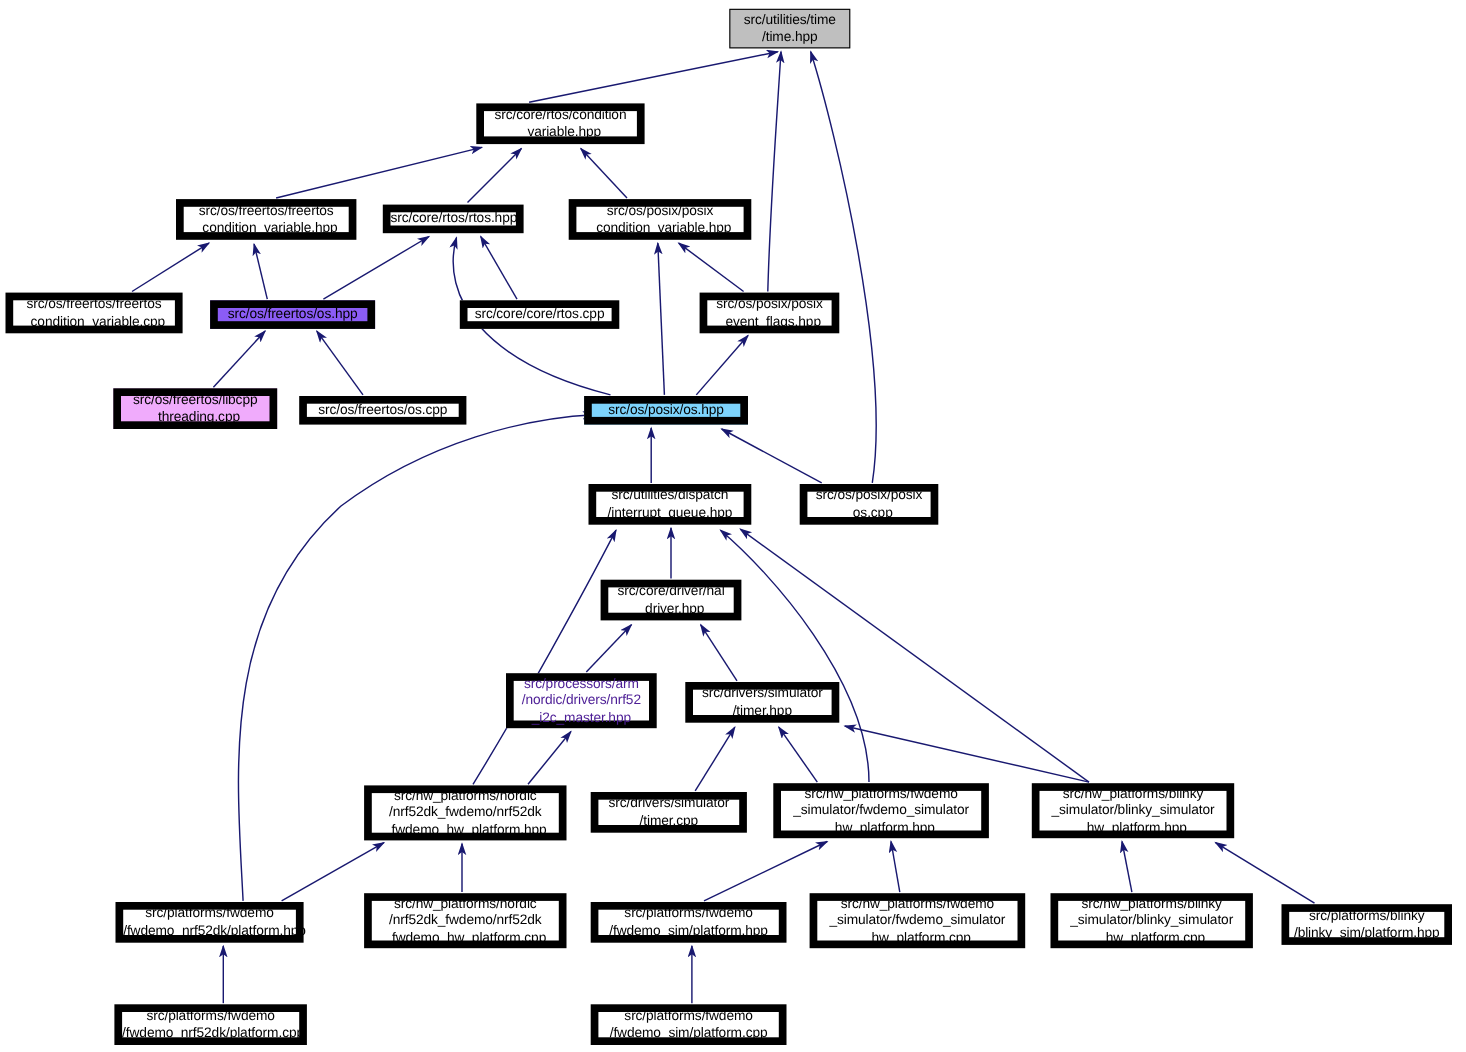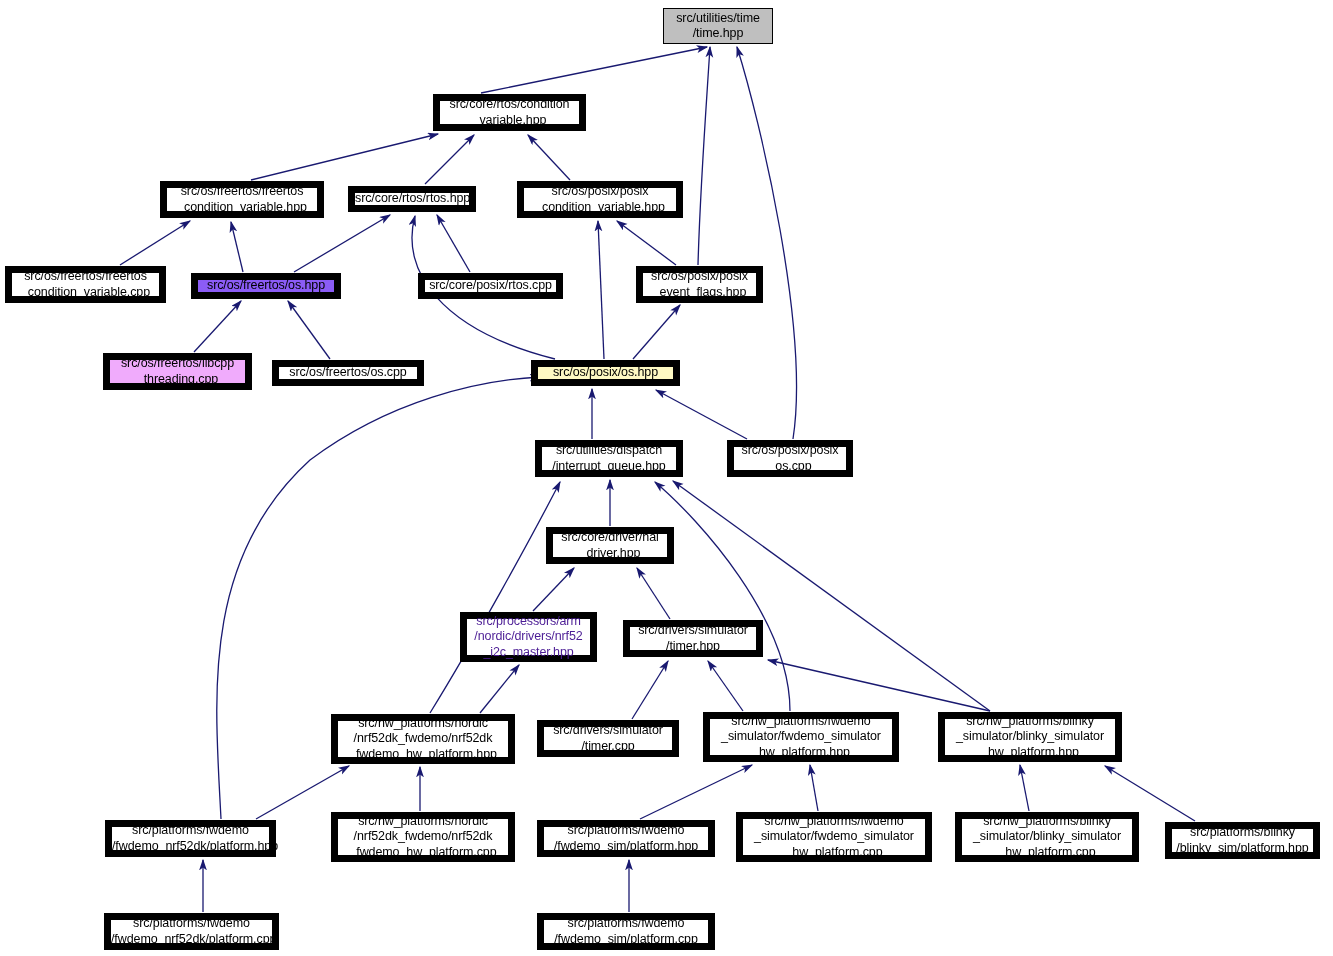--- a/index.html
+++ b/index.html
@@ -106,27 +106,27 @@
       <div class="node" style="left: 433px; top: 94px; width: 153px; height: 37px; background: rgb(255, 255, 255); border-color: rgb(0, 0, 0); color: rgb(0, 0, 0);"><span class="node-label">src/core/rtos/condition
 _variable.hpp</span></div>
       <div class="node" style="left: 160px; top: 181px; width: 164px; height: 37px; background: rgb(255, 255, 255); border-color: rgb(0, 0, 0); color: rgb(0, 0, 0);"><span class="node-label">src/os/freertos/freertos
 _condition_variable.hpp</span></div>
       <div class="node" style="left: 348px; top: 186px; width: 128px; height: 26px; background: rgb(255, 255, 255); border-color: rgb(0, 0, 0); color: rgb(0, 0, 0);"><span class="node-label">src/core/rtos/rtos.hpp</span></div>
       <div class="node" style="left: 517px; top: 181px; width: 166px; height: 37px; background: rgb(255, 255, 255); border-color: rgb(0, 0, 0); color: rgb(0, 0, 0);"><span class="node-label">src/os/posix/posix
 _condition_variable.hpp</span></div>
       <div class="node" style="left: 5px; top: 266px; width: 161px; height: 37px; background: rgb(255, 255, 255); border-color: rgb(0, 0, 0); color: rgb(0, 0, 0);"><span class="node-label">src/os/freertos/freertos
 _condition_variable.cpp</span></div>
       <div class="node" style="left: 191px; top: 273px; width: 150px; height: 26px; background: #8b5cf6; border-color: rgb(0, 0, 0); color: rgb(0, 0, 0);"><span class="node-label">src/os/freertos/os.hpp</span></div>
-      <div class="node" style="left: 418px; top: 273px; width: 145px; height: 26px; background: rgb(255, 255, 255); border-color: rgb(0, 0, 0); color: rgb(0, 0, 0);"><span class="node-label">src/core/posix/rtos.cpp</span></div>
+      <div class="node" style="left: 418px; top: 273px; width: 145px; height: 26px; background: rgb(255, 255, 255); border-color: rgb(0, 0, 0); color: rgb(0, 0, 0);"><span class="node-label">src/core/core/rtos.cpp</span></div>
       <div class="node" style="left: 636px; top: 266px; width: 127px; height: 37px; background: rgb(255, 255, 255); border-color: rgb(0, 0, 0); color: rgb(0, 0, 0);"><span class="node-label">src/os/posix/posix
 _event_flags.hpp</span></div>
       <div class="node" style="left: 103px; top: 353px; width: 149px; height: 37px; background: #f0abfc; border-color: rgb(0, 0, 0); color: rgb(0, 0, 0);"><span class="node-label">src/os/freertos/libcpp
 _threading.cpp</span></div>
       <div class="node" style="left: 272px; top: 360px; width: 152px; height: 26px; background: rgb(255, 255, 255); border-color: rgb(0, 0, 0); color: rgb(0, 0, 0);"><span class="node-label">src/os/freertos/os.cpp</span></div>
-      <div class="node" style="left: 531px; top: 360px; width: 149px; height: 26px; background: #fef9c3; border-color: rgb(0, 0, 0); color: rgb(0, 0, 0);"><span class="node-label">src/os/posix/os.hpp</span></div>
+      <div class="node" style="left: 531px; top: 360px; width: 149px; height: 26px; background: #7dd3fc; border-color: rgb(0, 0, 0); color: rgb(0, 0, 0);"><span class="node-label">src/os/posix/os.hpp</span></div>
       <div class="node" style="left: 535px; top: 440px; width: 148px; height: 37px; background: rgb(255, 255, 255); border-color: rgb(0, 0, 0); color: rgb(0, 0, 0);"><span class="node-label">src/utilities/dispatch
 /interrupt_queue.hpp</span></div>
       <div class="node" style="left: 727px; top: 440px; width: 126px; height: 37px; background: rgb(255, 255, 255); border-color: rgb(0, 0, 0); color: rgb(0, 0, 0);"><span class="node-label">src/os/posix/posix
 _os.cpp</span></div>
       <div class="node" style="left: 546px; top: 527px; width: 128px; height: 37px; background: rgb(255, 255, 255); border-color: rgb(0, 0, 0); color: rgb(0, 0, 0);"><span class="node-label">src/core/driver/hal
 _driver.hpp</span></div>
       <div class="node" style="left: 460px; top: 612px; width: 137px; height: 50px; background: rgb(255, 255, 255); border-color: rgb(0, 0, 0); color: #4c1d95;"><span class="node-label">src/processors/arm
 /nordic/drivers/nrf52
 _i2c_master.hpp</span></div>
       <div class="node" style="left: 623px; top: 620px; width: 140px; height: 37px; background: rgb(255, 255, 255); border-color: rgb(0, 0, 0); color: rgb(0, 0, 0);"><span class="node-label">src/drivers/simulator

